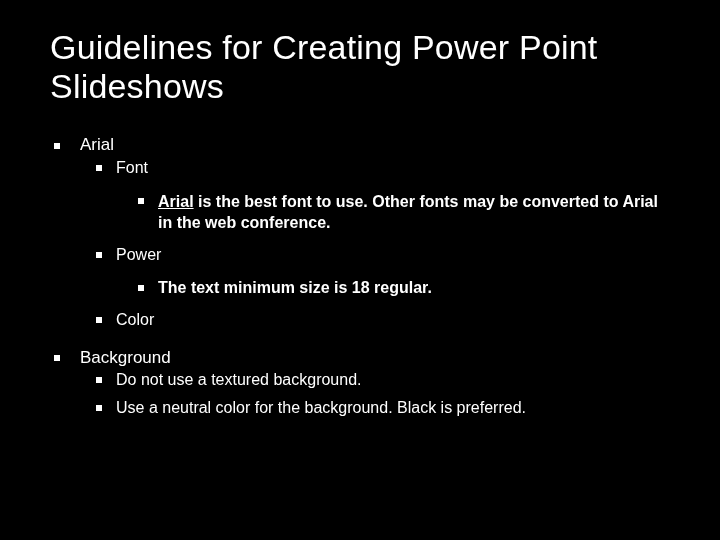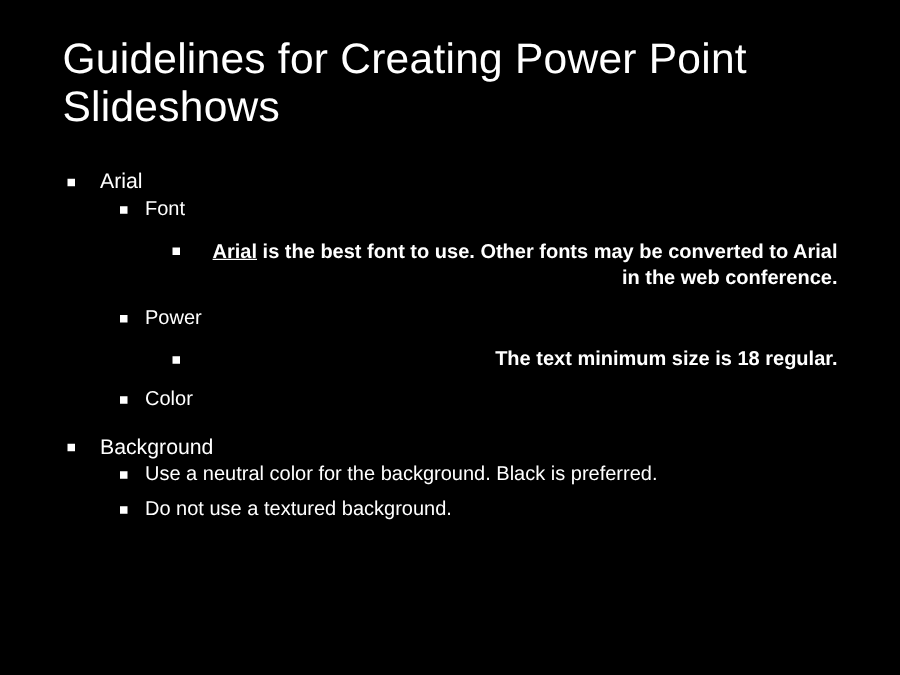--- a/index.html
+++ b/index.html
@@ -43,21 +43,21 @@
     content: "";
     position: absolute;
     left: 4px;
     top: 0.5em;
     width: 6px;
     height: 6px;
     background: #fff;
   }
   .lvl1 > li { padding-left: 30px; }
   .lvl2 { margin-left: 12px; }
-  .lvl3 { margin-left: 18px; text-align: right; }
+  .lvl3 { margin-left: 18px; }
   .underline { text-decoration: underline; }
   .lvl3 > li::before { top: 0.45em; }
 </style>
 </head>
 <body>
 
 <div class="slide">
   <h1 class="title">Guidelines for Creating Power Point Slideshows</h1>
 
   <ul class="lvl1">
@@ -85,19 +85,19 @@
         <li>
           <span>Color</span>
         </li>
 
       </ul>
     </li>
 
     <li>
       <span>Background</span>
       <ul class="lvl2">
+        <li><span>Do not use a textured background.</span></li>
         <li><span>Use a neutral color for the background.  Black is preferred.</span></li>
-        <li><span>Do not use a textured background.</span></li>
       </ul>
     </li>
 
   </ul>
 </div>
 
 </body></html>

